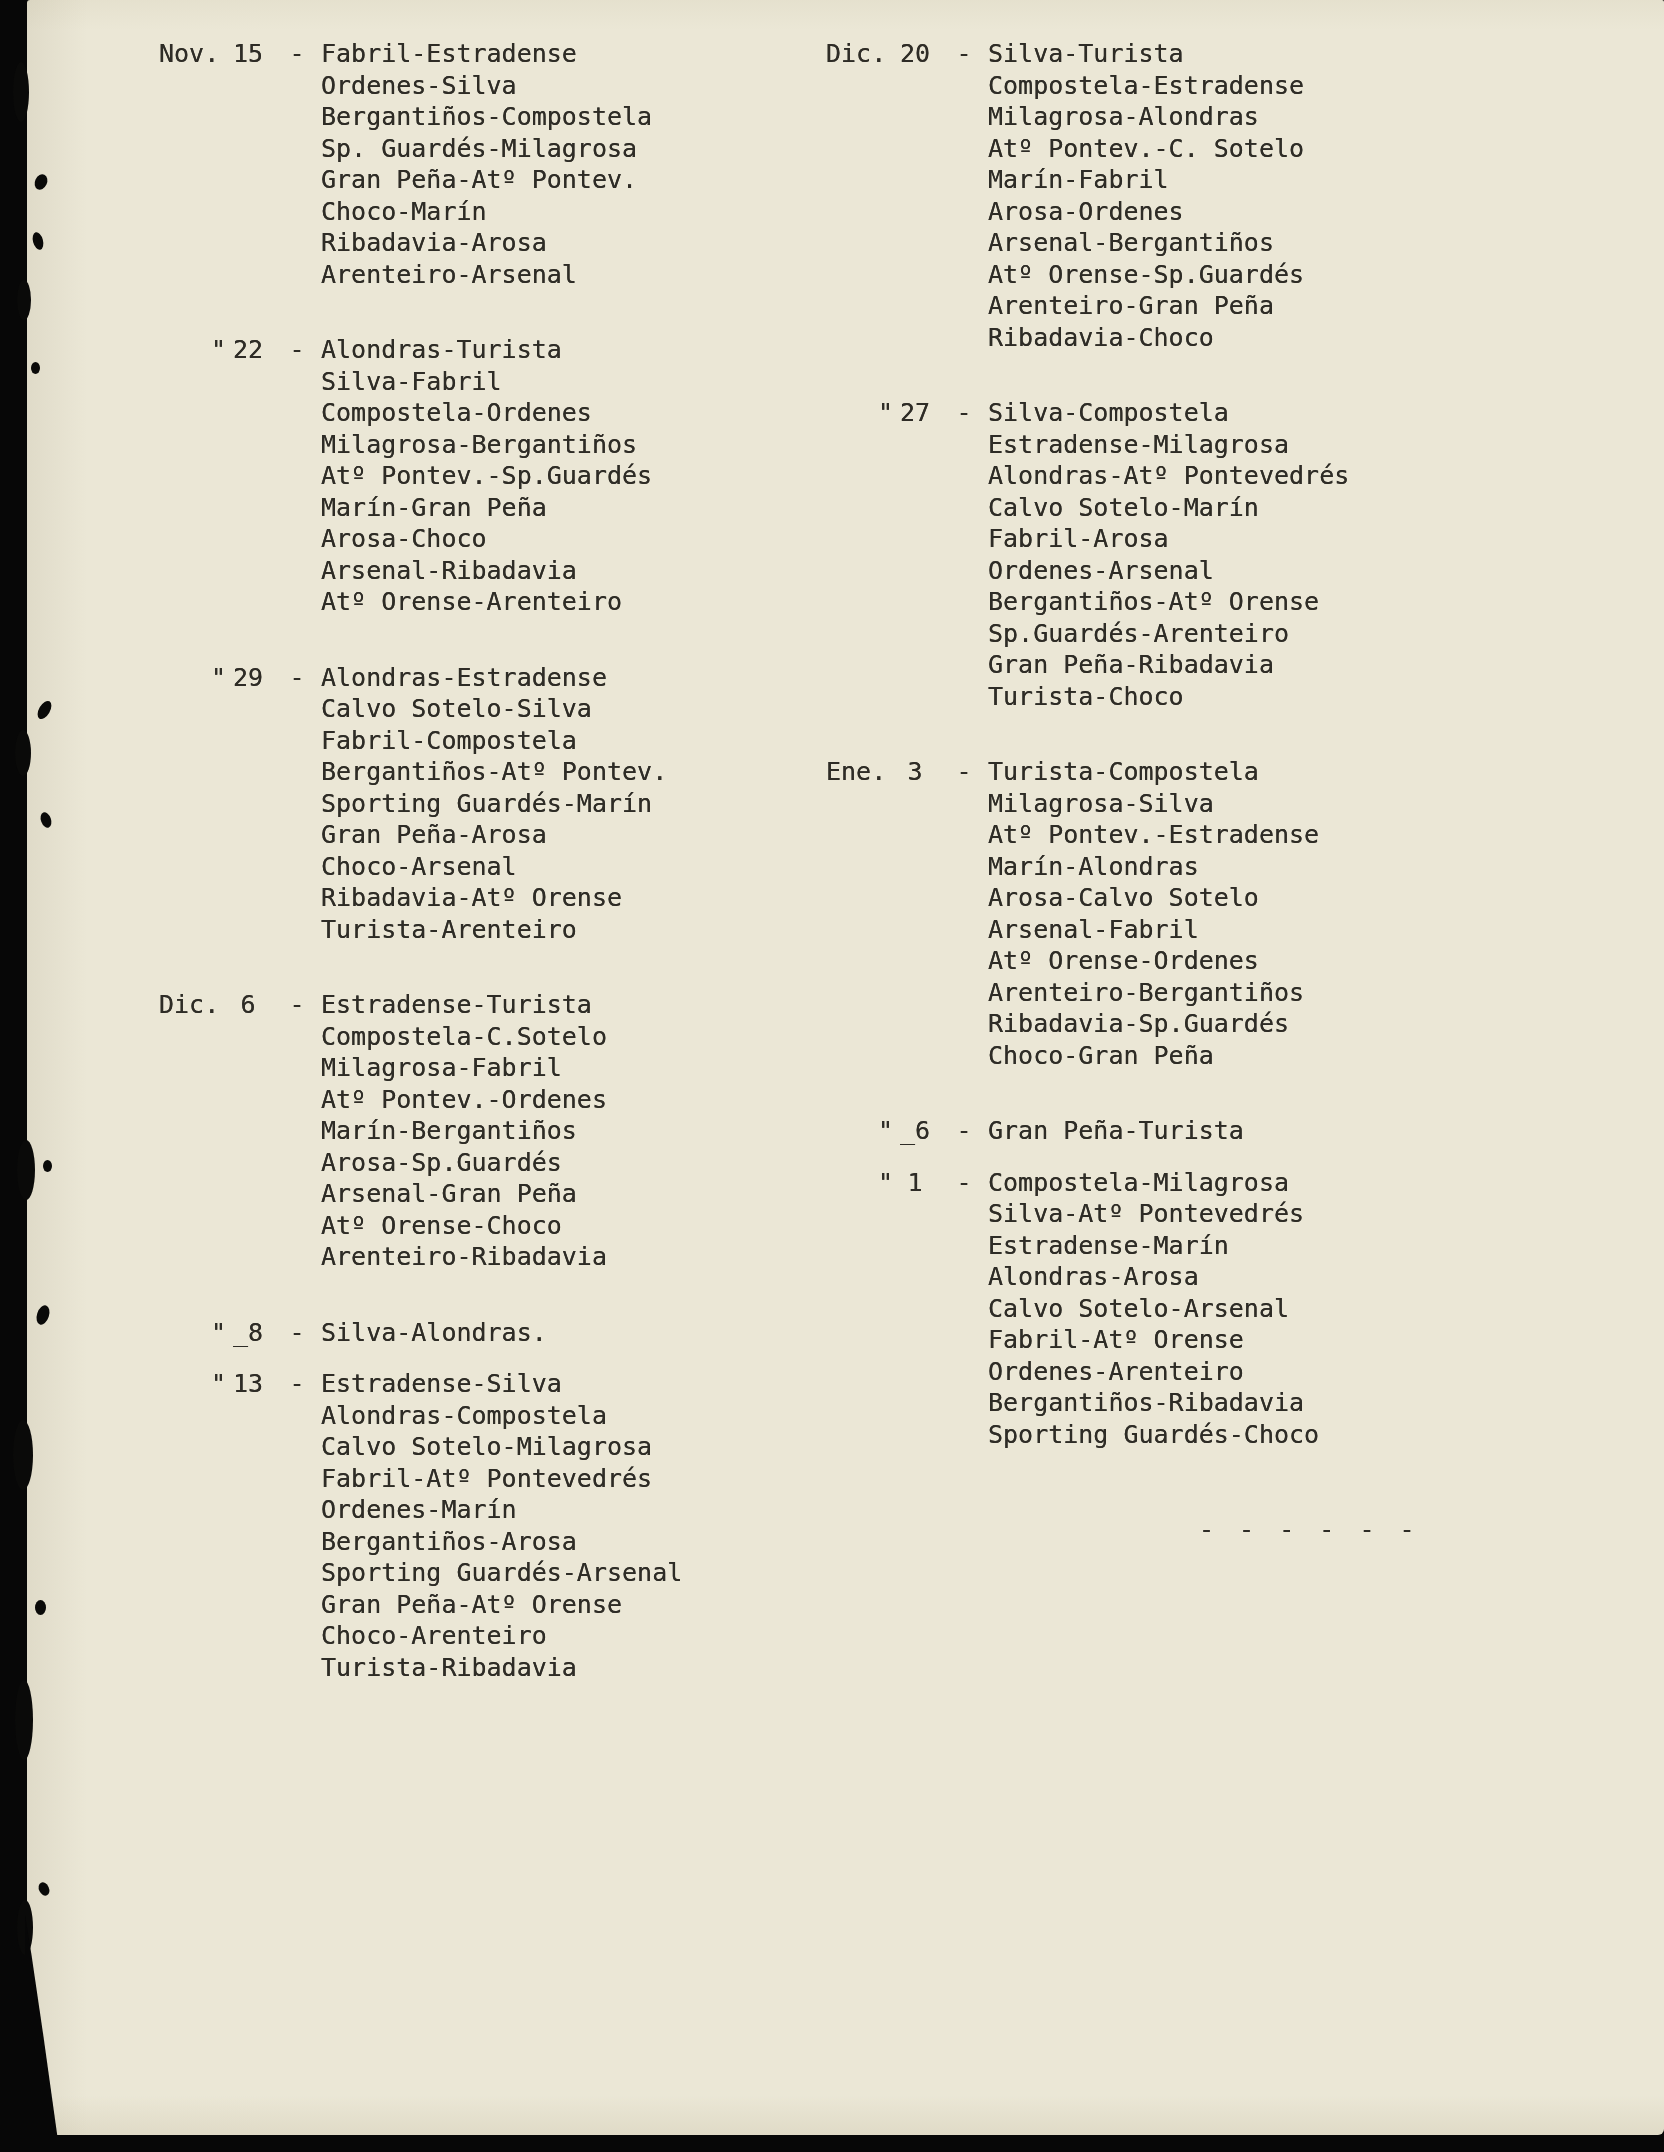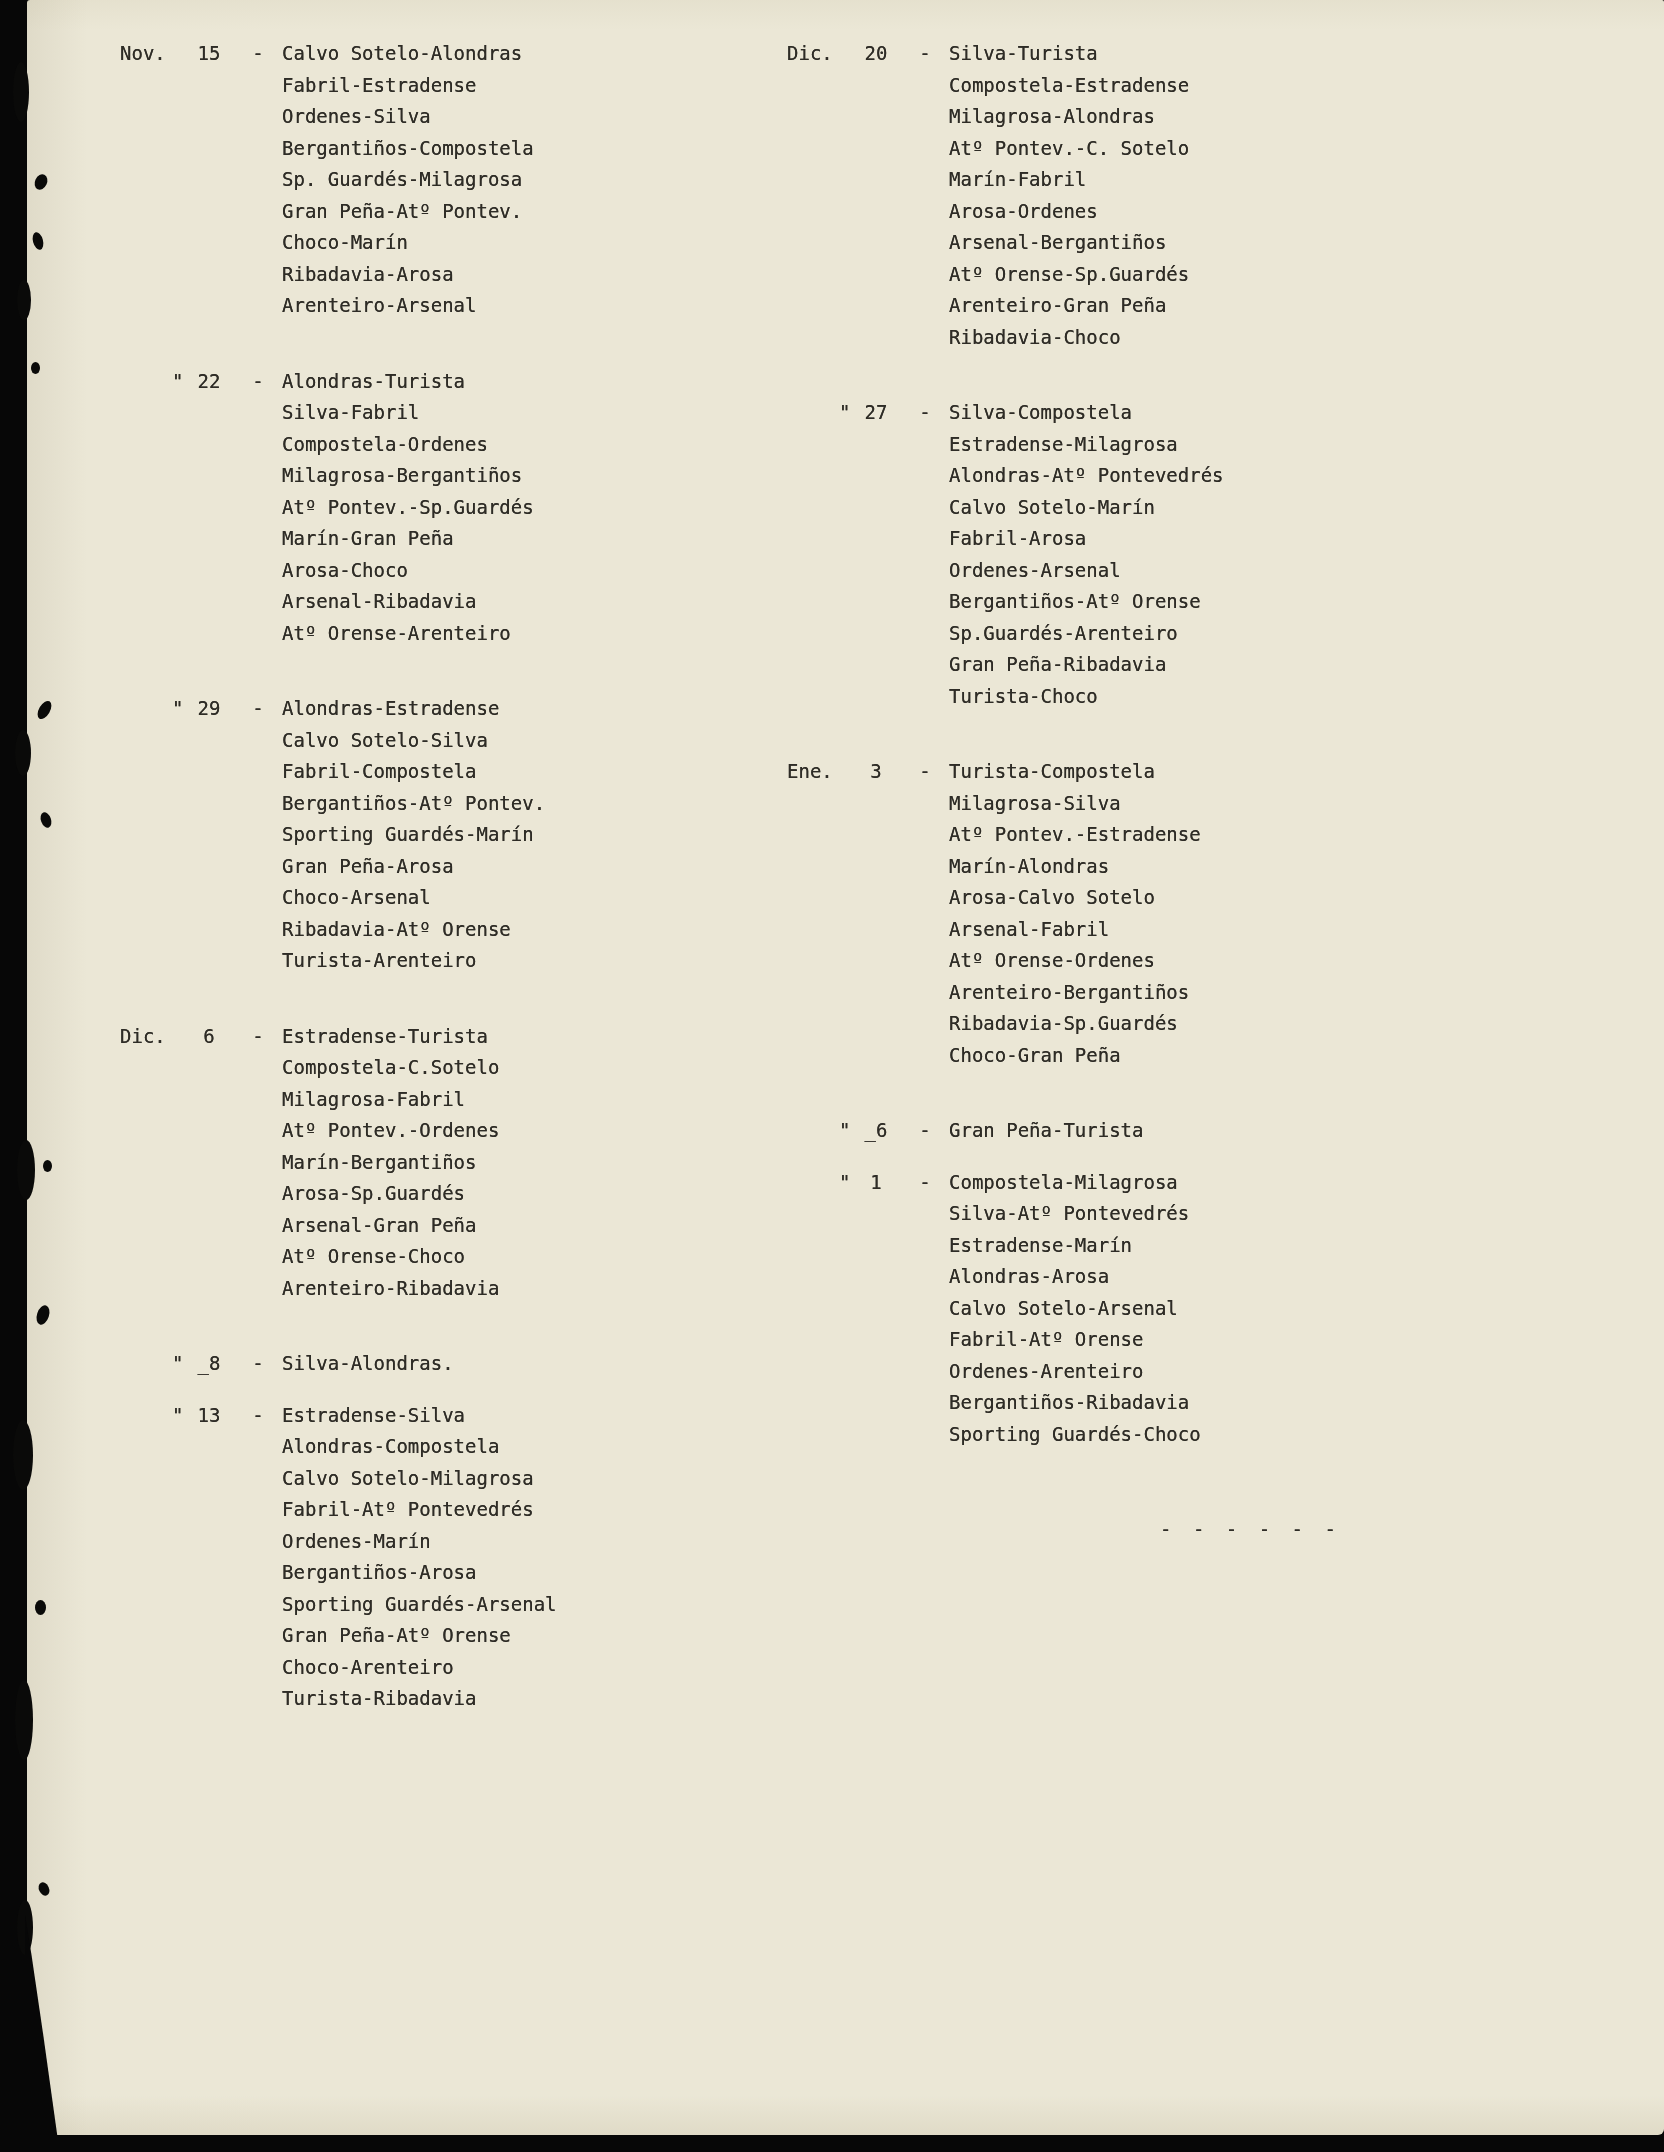--- a/index.html
+++ b/index.html
@@ -7,22 +7,22 @@
   .backdrop{position:absolute;inset:0;background:#070707;}
   .paper{
     position:absolute;left:27px;top:0;right:0;bottom:17px;
     background:
       linear-gradient(90deg, rgba(120,110,80,0.10) 0, rgba(0,0,0,0) 60px),
       linear-gradient(0deg, rgba(140,130,90,0.12) 0, rgba(0,0,0,0) 40px),
       linear-gradient(180deg, rgba(160,150,110,0.08) 0, rgba(0,0,0,0) 30px),
       #ebe7d6;
     border-radius:3px 2px 6px 2px;
   }
-  .col{position:absolute;top:38px;color:#2e2c26;font-size:19px;line-height:31.5px;
-       text-shadow:0 0 0.6px rgba(46,44,38,0.85);}
+  .col{position:absolute;top:38px;color:#2e2c26;font-size:25px;line-height:31.5px;
+       text-shadow:0 0 0.6px rgba(46,44,38,0.85);margin-left:39px;}
   .col-left{left:93px;width:640px;}
   .col-right{left:760px;width:700px;}
   .block{display:flex;align-items:flex-start;margin-bottom:44px;}
   .block.small{margin-bottom:20px;}
   .cell-month{width:64px;flex:0 0 64px;white-space:pre;}
   .cell-month.ditto{padding-left:52px;width:12px;flex:0 0 12px;}
   .cell-day{width:50px;flex:0 0 50px;text-align:center;white-space:pre;}
   .cell-dash{width:48px;flex:0 0 48px;text-align:center;}
   .matches{flex:1;}
   .match-line{white-space:pre;}
@@ -35,21 +35,20 @@
 
 <div class="backdrop">
   <div class="paper">
 
     <div class="col col-left" id="col-0">
         <div class="block">
           <span class="cell-month">Nov.</span>
           <span class="cell-day">15</span>
           <span class="cell-dash">-</span>
           <div class="matches">
-            <div class="match-line">Calvo Sotelo-Alondras</div>
             <div class="match-line">Fabril-Estradense</div>
             <div class="match-line">Ordenes-Silva</div>
             <div class="match-line">Bergantiños-Compostela</div>
             <div class="match-line">Sp. Guardés-Milagrosa</div>
             <div class="match-line">Gran Peña-Atº Pontev.</div>
             <div class="match-line">Choco-Marín</div>
             <div class="match-line">Ribadavia-Arosa</div>
             <div class="match-line">Arenteiro-Arsenal</div>
           </div>
         </div>

